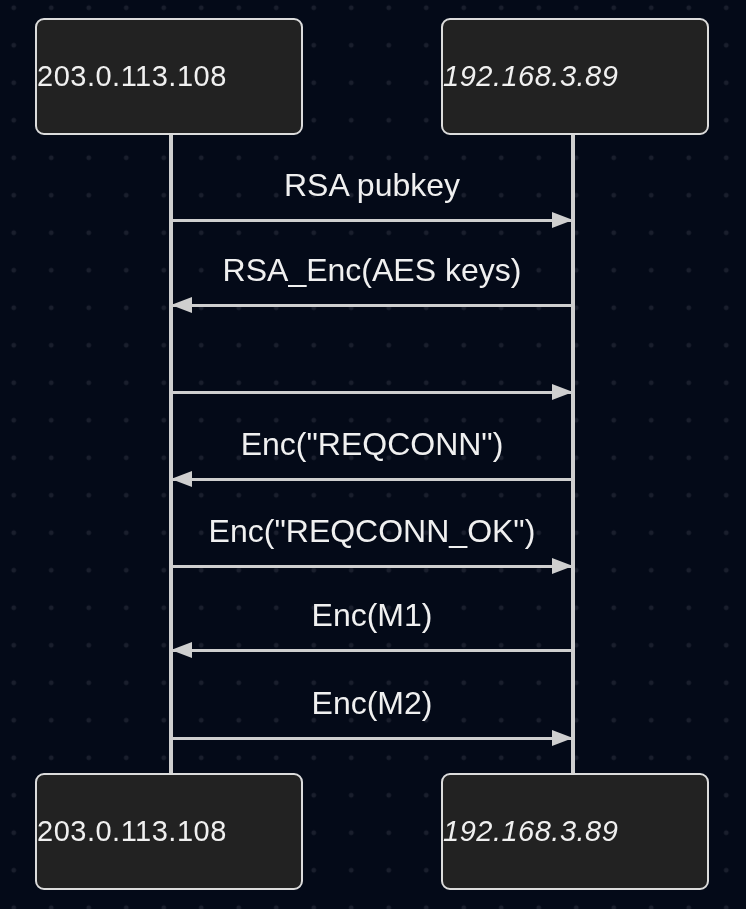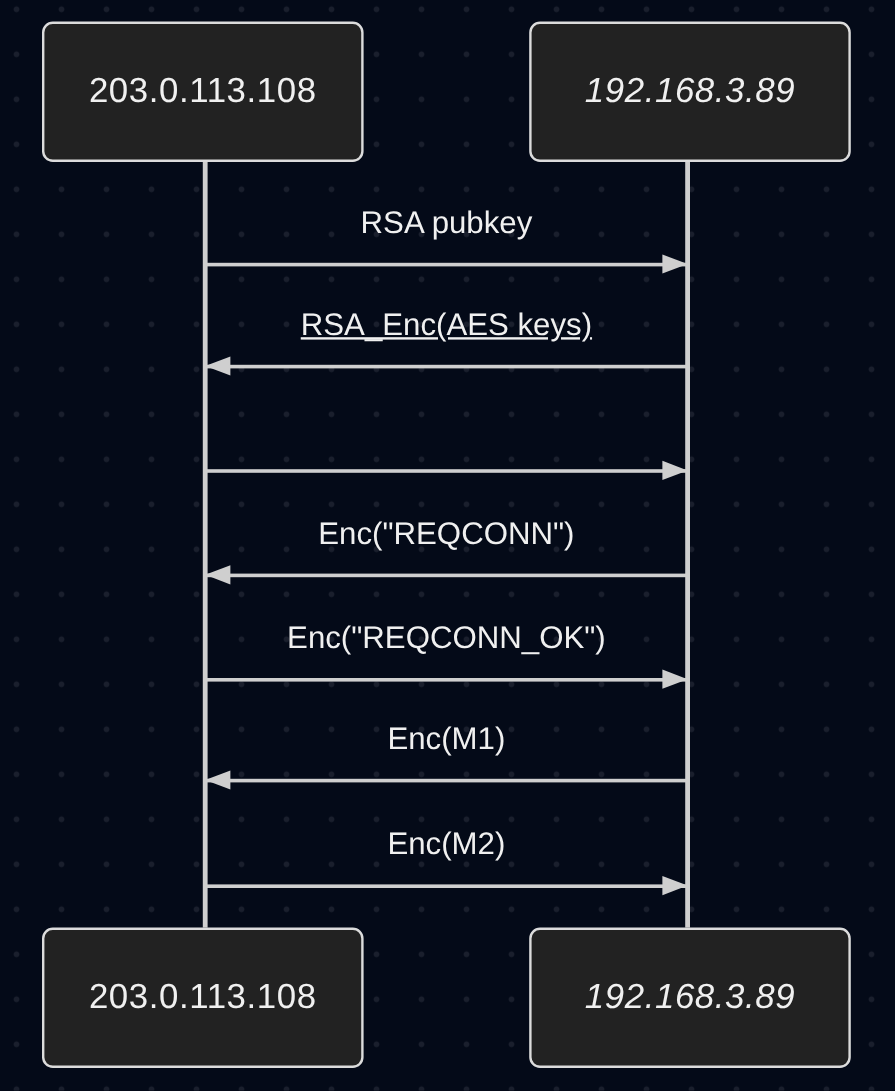--- a/index.html
+++ b/index.html
@@ -17,21 +17,21 @@
   .actor-box {
     position: absolute;
     width: 268px;
     height: 117px;
     box-sizing: border-box;
     background: #222222;
     border: 2.5px solid #dcdcdc;
     border-radius: 9px;
     display: flex;
     align-items: center;
-    justify-content: center;
+    justify-content: flex-start;
   }
   .actor-box.top    { top: 18px; }
   .actor-box.bottom { top: 773px; }
   .actor-box.left   { left: 35px; }
   .actor-box.right  { left: 441px; font-style: italic; }
   .actor-label {
     color: #f0f0f0;
     font-size: 29px;
     letter-spacing: 0.5px;
   }
@@ -50,21 +50,21 @@
     top: 0;
     width: 402px;
     height: 909px;
   }
   .msg-label {
     position: absolute;
     left: 0;
     width: 100%;
     text-align: center;
     color: #f0f0f0;
-    font-size: 26px;
+    font-size: 32px;
     line-height: 30px;
     white-space: nowrap;
   }
   .msg-line {
     position: absolute;
     left: 0;
     width: 100%;
     height: 3px;
     background: #cfcfcf;
   }
@@ -90,21 +90,21 @@
     <span class="actor-label">192.168.3.89</span>
   </div>
 
   <div class="lifeline left"></div>
   <div class="lifeline right"></div>
 
   <div class="messages-layer">
       <div class="msg-label" style="top: 170px;">RSA pubkey</div>
       <div class="msg-line" style="top: 219px;"></div>
       <div class="arrowhead ltr" style="top: 212px;"></div>
-      <div class="msg-label" style="top: 255px; text-decoration: underline;">RSA_Enc(AES keys)</div>
+      <div class="msg-label" style="top: 255px;">RSA_Enc(AES keys)</div>
       <div class="msg-line" style="top: 304px;"></div>
       <div class="arrowhead rtl" style="top: 297px;"></div>
       <div class="msg-line" style="top: 391px;"></div>
       <div class="arrowhead ltr" style="top: 384px;"></div>
       <div class="msg-label" style="top: 429px;">Enc("REQCONN")</div>
       <div class="msg-line" style="top: 478px;"></div>
       <div class="arrowhead rtl" style="top: 471px;"></div>
       <div class="msg-label" style="top: 516px;">Enc("REQCONN_OK")</div>
       <div class="msg-line" style="top: 565px;"></div>
       <div class="arrowhead ltr" style="top: 558px;"></div>

